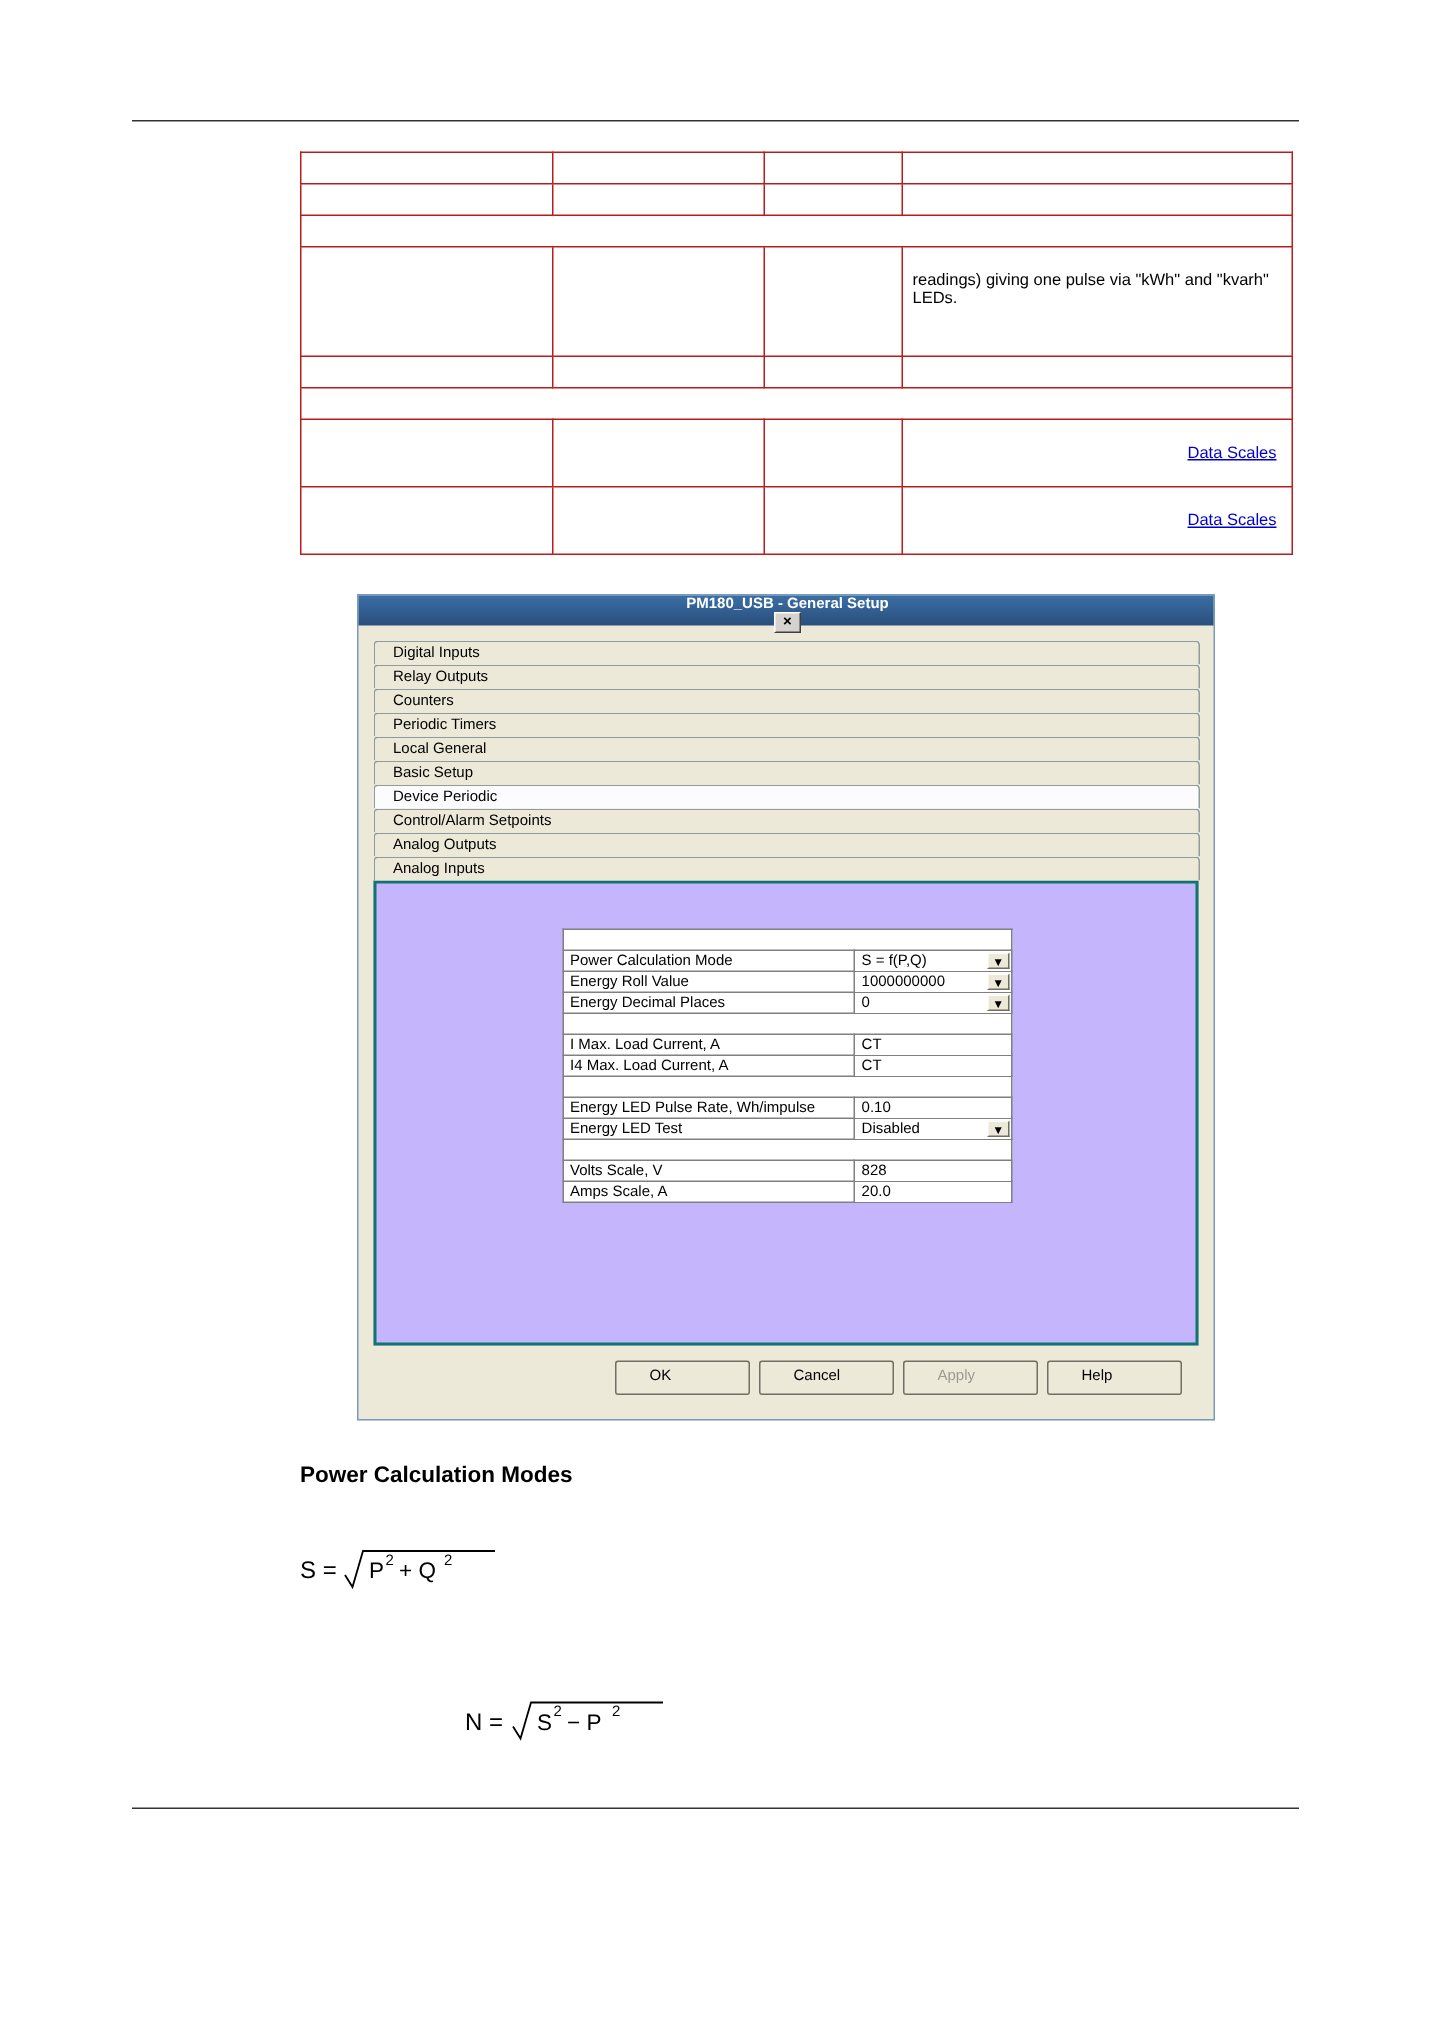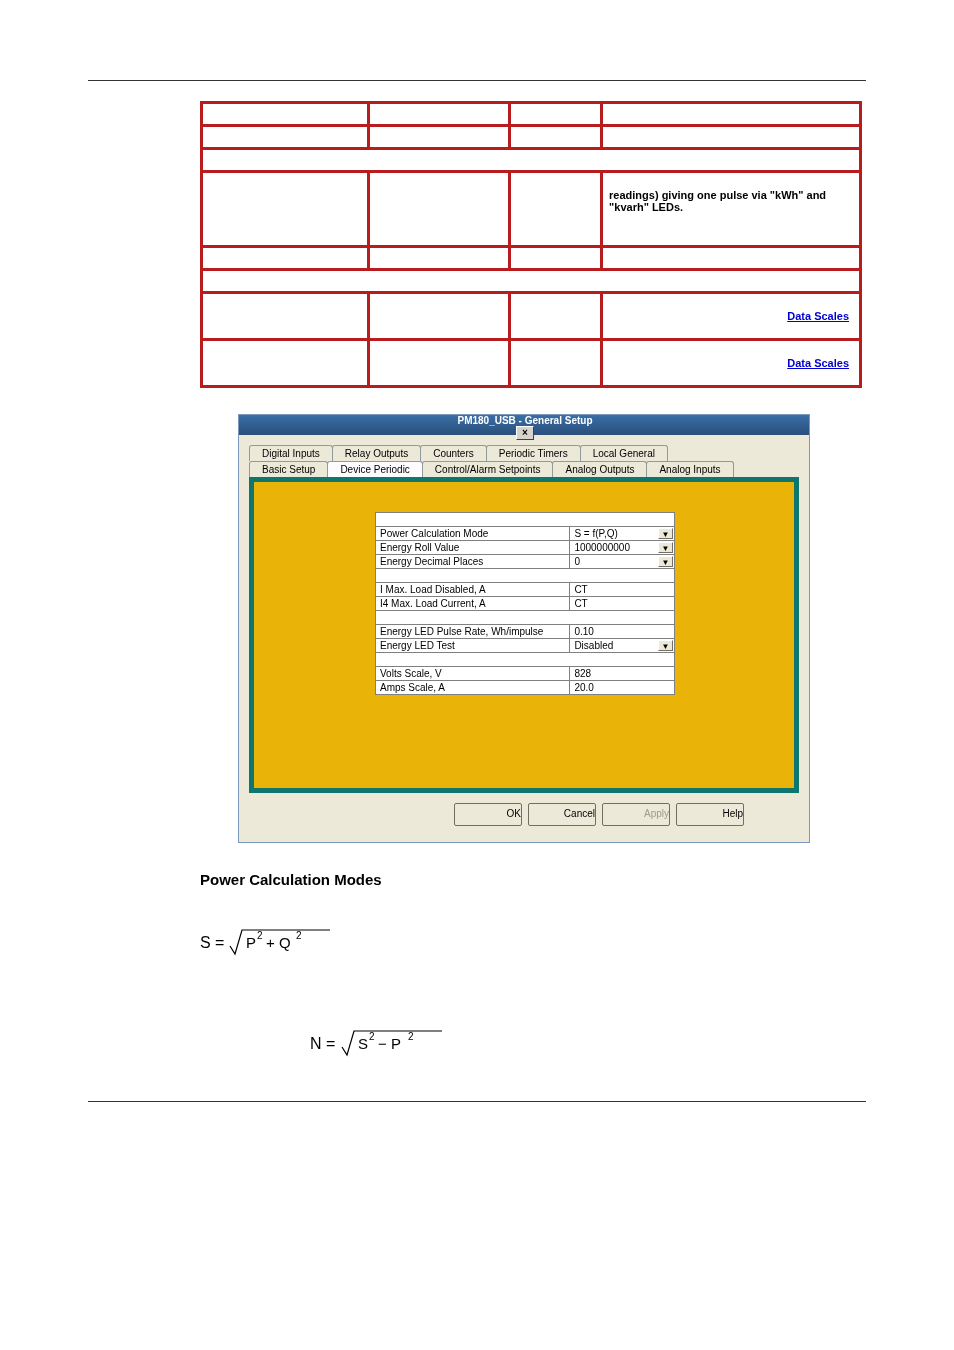--- a/index.html
+++ b/index.html
@@ -1,40 +1,40 @@
 <!DOCTYPE html>
 <html><head>
 <meta charset="utf-8">
 <style>
   html,body{margin:0;padding:0;background:#fff;font-family:Arial,Helvetica,sans-serif;color:#000;}
   .page{width:954px;margin:0 auto;position:relative;min-height:1350px;}
   .header-line{border-top:1px solid #333;margin:80px 88px 0 88px;}
   table.spec{border-collapse:collapse;width:662px;margin:20px 0 0 200px;font-size:11px;}
-  table.spec td,table.spec th{border:3px solid #b91c1c;padding:4px 6px;vertical-align:top;text-align:left;font-weight:bold;margin-top:16px;}
+  table.spec td,table.spec th{border:1px solid #b91c1c;padding:4px 6px;vertical-align:top;text-align:left;font-weight:normal;margin-top:16px;}
   .link{color:#0000cc;text-decoration:underline;}
   .dialog{width:570px;margin:26px 0 0 238px;border:1px solid #7a99bf;background:#ece9d8;font-family:Tahoma,Arial,sans-serif;font-size:10px;}
   .titlebar{background:linear-gradient(#3a6ea5,#2a4f7c);color:#fff;display:flex;align-items:center;height:20px;padding:0 4px 0 6px;font-weight:bold;font-size:10px;flex-direction:column;}
   .titlebar .spacer{flex:1;}
   .closebox{width:16px;height:14px;background:#d6d3ce;border:1px solid #fff;border-right-color:#404040;border-bottom-color:#404040;color:#000;text-align:center;line-height:12px;font-weight:bold;font-size:10px;font-family:Arial;}
   .dialog-body{padding:10px 10px 6px 10px;}
-  .tabrow{display:flex;flex-wrap:wrap;}
+  .tabrow{display:flex;flex-wrap:wrap;flex-direction:column;}
   .tab{background:#ece9d8;border:1px solid #919b9c;border-bottom:none;border-radius:3px 3px 0 0;padding:2px 12px;font-size:10px;margin-right:-1px;white-space:nowrap;}
   .tab.second-row{}
   .tabs-wrap{margin-bottom:10px;}
-  .panel{border:5px solid #0f766e;background:#eab308;padding:30px 12px 16px 14px;min-height:260px;}
+  .panel{border:2px solid #0f766e;background:#c4b5fd;padding:30px 12px 16px 14px;min-height:260px;}
   .inner-table{margin:0 auto;width:300px;border-collapse:collapse;}
   .section-hdr{background:#003a7a;color:#fff;text-align:center;font-weight:bold;font-size:10px;padding:1px 0;}
   .inner-table td{border:1px solid #808080;padding:1px 4px;font-size:10px;background:#fff;}
   .inner-table td.lab{width:200px;}
   .inner-table td.val{width:100px;position:relative;}
   .dd{position:absolute;right:1px;top:1px;bottom:1px;width:13px;background:#ece9d8;border:1px solid #716f64;border-top-color:#fff;border-left-color:#fff;font-size:8px;text-align:center;line-height:11px;color:#000;}
   .btnrow{display:flex;gap:12px;margin:28px 0 0 30px;}
   .btn{width:66px;height:21px;border:1px solid #716f64;background:#ece9d8;font-size:10px;text-align:center;line-height:19px;border-radius:2px;}
   .btnrow2{display:flex;gap:6px;justify-content:center;margin:6px 0 10px 150px;}
-  .btn2{width:66px;height:21px;border:1px solid #716f64;background:#ece9d8;font-size:10px;text-align:right;line-height:19px;border-radius:2px;}
+  .btn2{width:66px;height:21px;border:1px solid #716f64;background:#ece9d8;font-size:10px;text-align:left;line-height:19px;border-radius:2px;padding-left:22px;}
   .btn2.disabled{color:#9e9a91;}
   h2.calc{font-family:Arial,Helvetica,sans-serif;font-weight:bold;font-size:15px;margin:28px 0 0 200px;}
   p.body{font-family:Arial,Helvetica,sans-serif;font-size:12px;margin:10px 88px 0 200px;line-height:1.35;color:#222;}
   .formula{margin:10px 0 12px 200px;}
   .foot-line{border-top:1px solid #333;margin:40px 88px 0 88px;}
   .col-w1{width:168px;}
   .col-w2{width:142px;}
   .col-w3{width:92px;}
   .col-w4{width:260px;}
   svg{display:block;}
@@ -136,21 +136,21 @@
                 </tr>
             <tr>
                   <td class="lab">Energy Decimal Places</td>
                 <td class="val"><span>0</span><span class="dd">▼</span></td>
                 </tr>
 
             <tr>
                   <td colspan="2" class="section-hdr">TDD Setup</td>
                 </tr>
             <tr>
-                  <td class="lab">I Max. Load Disabled, A</td>
+                  <td class="lab">I Max. Load Current, A</td>
                 <td class="val"><span>CT</span></td>
                 </tr>
             <tr>
                   <td class="lab">I4 Max. Load Current, A</td>
                 <td class="val"><span>CT</span></td>
                 </tr>
 
             <tr>
                   <td colspan="2" class="section-hdr">Test Mode</td>
                 </tr>

